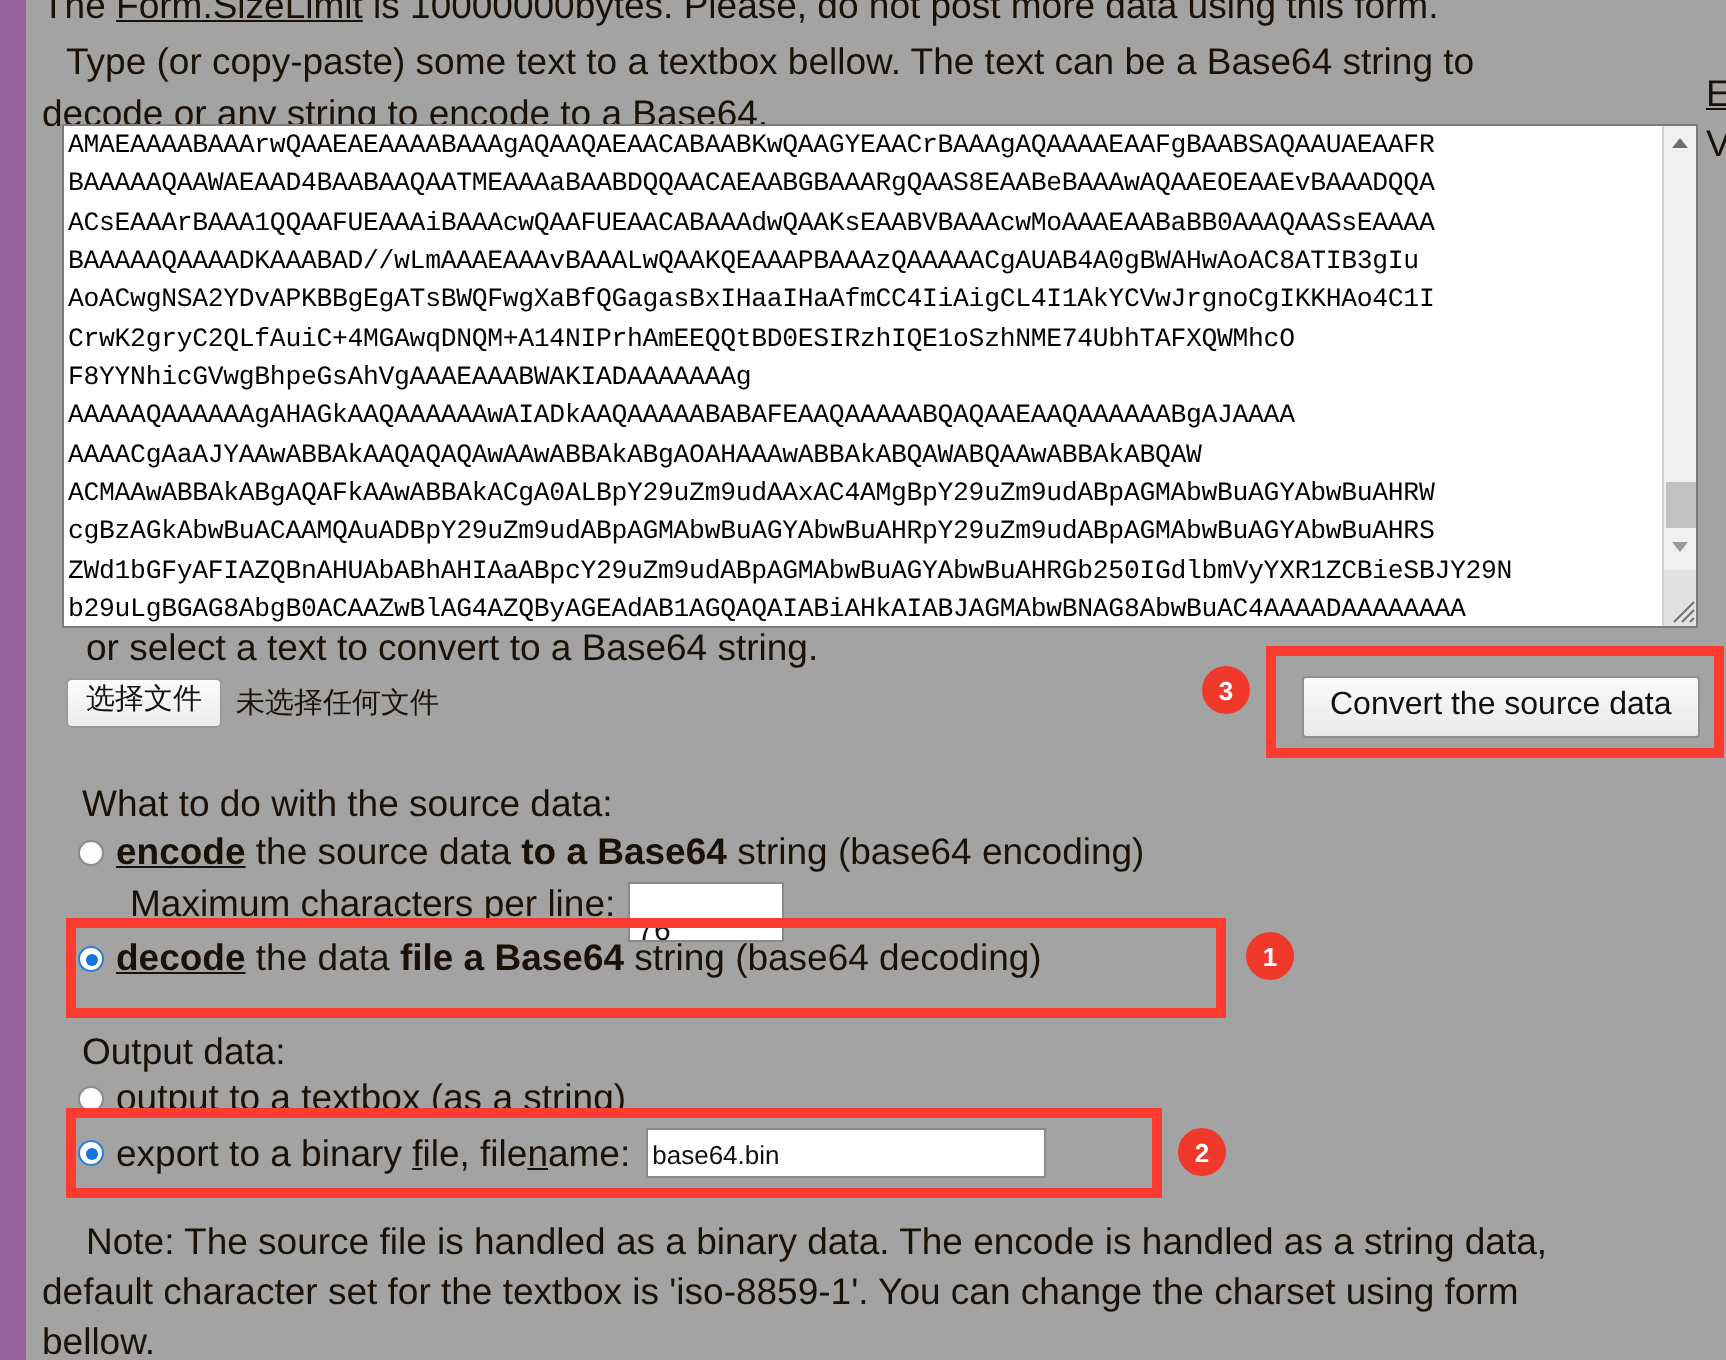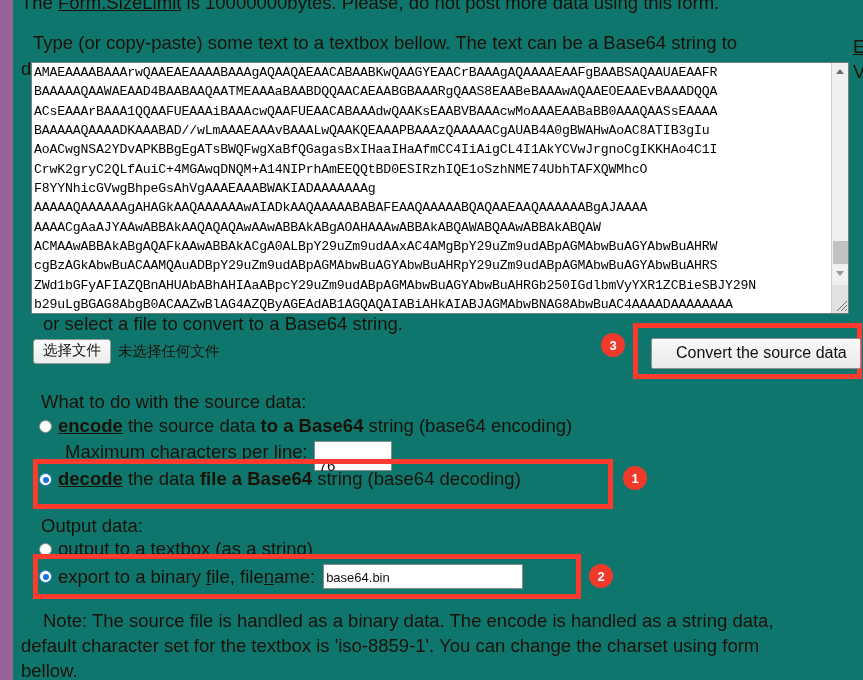--- a/index.html
+++ b/index.html
@@ -12,21 +12,21 @@
     overflow: hidden;
     background: #ce9965;
     font-family: "Liberation Sans", sans-serif;
     font-size: 17px;
     color: #000;
     position: relative;
   }
   #page {
     position: absolute;
     inset: 0;
-    background: #0f766e;
+    background: #a3a3a3;
   }
   
   .gutter-purple {
     position: absolute;
     left: 0; top: 0;
     width: 13px; height: 680px;
     background: #96639b;
   }
   .content {
     position: absolute;
@@ -41,21 +41,21 @@
     width: 840px;
     font-size: 18.5px;
     line-height: 26px;
     color: #1a1208;
   }
   .intro .line1 { white-space: nowrap; }
   .intro .lnk {
     text-decoration: underline;
     color: #1a1208;
   }
-  .intro .p2 { margin-top: 14px; }
+  .intro .p2 { margin-top: 2px; }
   .indent { display:inline-block; width: 12px; }
 
   
   .ta-wrap {
     position: absolute;
     left: 18px;
     top: 62px;
     width: 818px;
     height: 252px;
     background: #ffffff;
@@ -152,21 +152,21 @@
     left: 620px; top: 323px;
     width: 229px; height: 56px;
     border: 5px solid #ff3b30;
     box-sizing: border-box;
   }
   .convert-btn {
     position: absolute;
     left: 638px; top: 338px;
     font-family: "Liberation Sans", sans-serif;
     font-size: 16px;
-    padding: 5px 13px 6px 24px;
+    padding: 5px 13px 6px 13px;
     background: linear-gradient(#fafafa, #e9e9e9);
     border: 1px solid #8f8f8f;
     border-radius: 2px;
     color: #111;
     line-height: 1.15;
   }
   .badge {
     position: absolute;
     width: 24px; height: 24px;
     border-radius: 50%;
@@ -351,21 +351,21 @@
         <div class="sb-grip">
           <svg width="14" height="14" viewBox="0 0 14 14">
             <line x1="13" y1="3" x2="3" y2="13" stroke="#6f6f6f" stroke-width="1"></line>
             <line x1="13" y1="7" x2="7" y2="13" stroke="#6f6f6f" stroke-width="1"></line>
             <line x1="13" y1="11" x2="11" y2="13" stroke="#6f6f6f" stroke-width="1"></line>
           </svg>
         </div>
       </div>
     </div>
 
-    <div class="orselect">or select a file to convert to a Base64 string.</div>
+    <div class="orselect">or select a text to convert to a Base64 string.</div>
 
     <div class="fileinput">
       <div class="file-btn">选择文件</div>
       <div class="file-none">未选择任何文件</div>
     </div>
 
     <div class="box3"></div>
     <div class="badge badge3">3</div>
     <div class="convert-btn">Convert the source data</div>
 

